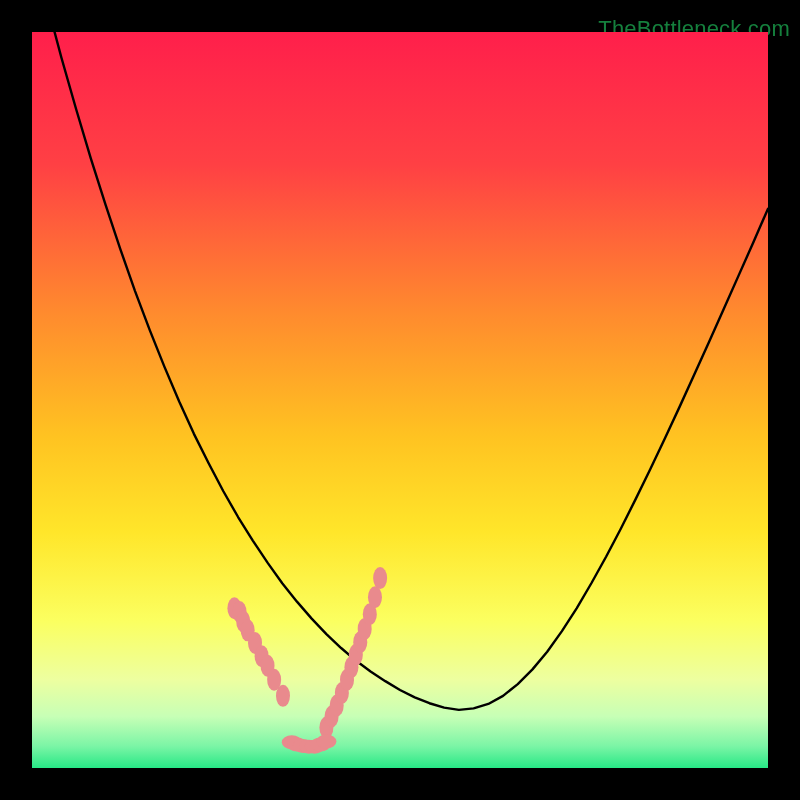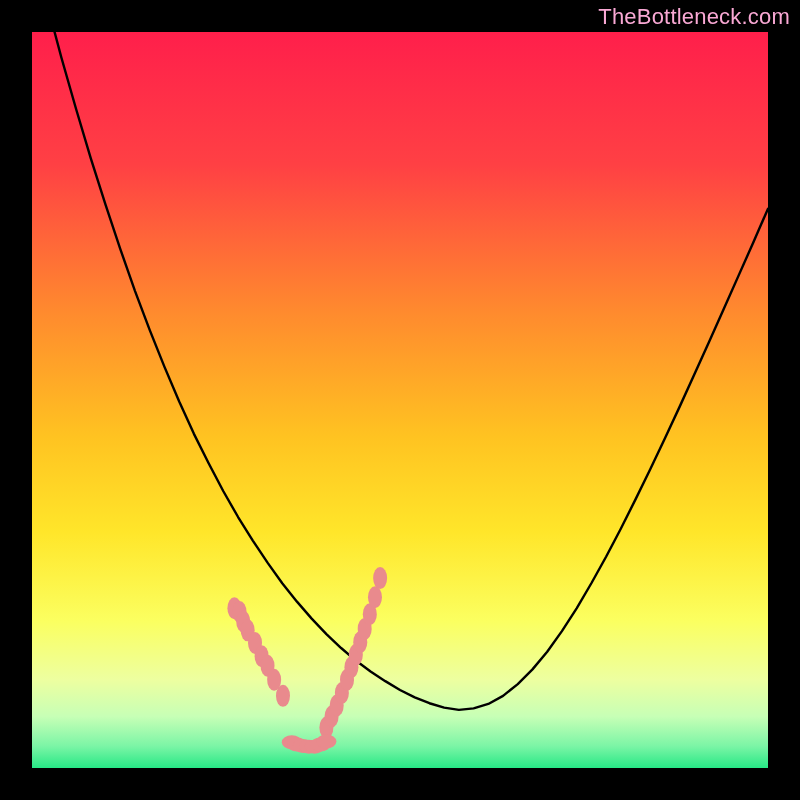--- a/index.html
+++ b/index.html
@@ -28,23 +28,23 @@
   .gradient {
     position: absolute;
     inset: 0;
   }
   .curve-layer {
     position: absolute;
     inset: 0;
   }
   .watermark {
     position: absolute;
-    top: 4px;
+    top: 16px;
     right: 10px;
-    color: #f9a8d4;
+    color: #15803d;
     font-size: 22px;
     font-weight: 500;
     letter-spacing: 0.2px;
     user-select: none;
   }
 </style>
 </head>
 <body>
 
 <div class="stage">

